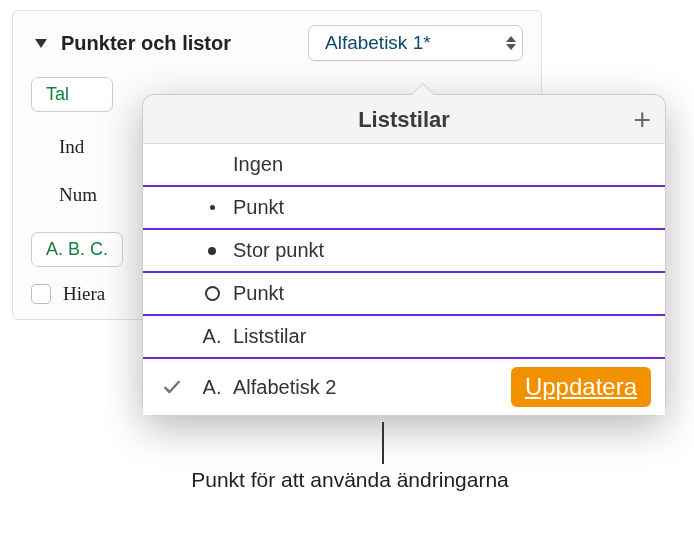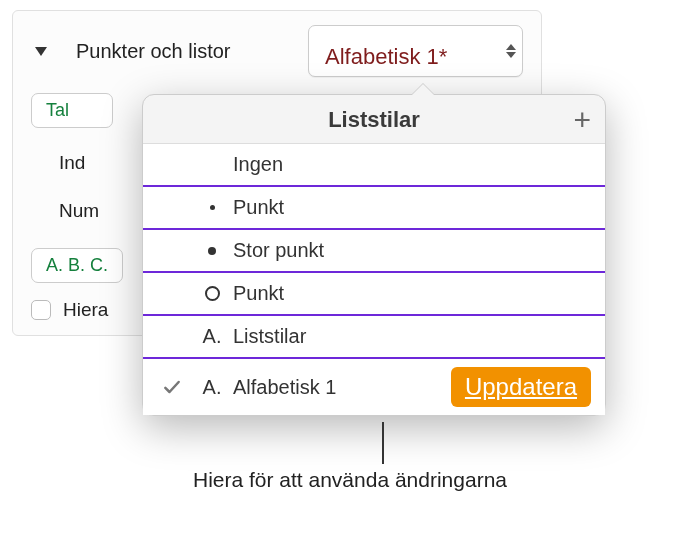--- a/index.html
+++ b/index.html
@@ -32,40 +32,38 @@
     }
     .disclosure-triangle {
       width: 0;
       height: 0;
       border-left: 6px solid transparent;
       border-right: 6px solid transparent;
       border-top: 9px solid #333;
     }
     .section-title {
       font-size: 20px;
-      font-weight: 400;
+      font-weight: 700;
       color: #222;
-      margin-left: 15px;
     }
     .dropdown {
       margin-left: auto;
       display: flex;
       align-items: center;
       border: 1px solid #ccc;
       border-radius: 7px;
       background: #fff;
       padding: 6px 6px 6px 16px;
       min-width: 215px;
       justify-content: space-between;
       box-shadow: 0 1px 1px rgba(0,0,0,0.05);
     }
     .dropdown-label {
-      font-size: 22px;
-      color: #7f1d1d;
-      margin-top: 12px;
+      font-size: 19px;
+      color: #0c4a6e;
     }
     .dropdown-chevrons {
       display: flex;
       flex-direction: column;
       gap: 2px;
       margin-left: 10px;
       align-items: center;
     }
     .chev-up {
       width: 0;
@@ -93,41 +91,42 @@
       background: #fff;
       padding: 6px 14px;
       font-size: 18px;
       color: #15803d;
       min-width: 82px;
     }
     .plain-label {
       font-size: 19px;
       color: #222;
       padding-left: 28px;
+      font-family: Liberation Serif, serif;
     }
     .subrow.indent { padding-top: 18px; }
     .subrow.num { padding-top: 20px; padding-bottom: 20px;}
     .bottom-row {
       padding: 10px 18px 14px 18px;
       display: flex;
       align-items: center;
       gap: 12px;
     }
     .checkbox {
       width: 20px;
       height: 20px;
       border: 1px solid #bbb;
       border-radius: 5px;
       background: #fff;
     }
     .popover {
       position: absolute;
       left: 142px;
       top: 94px;
-      width: 464px;
+      width: 524px;
       background: #f4f4f4;
       border: 1px solid #ccc;
       border-radius: 12px;
       box-shadow: 0 12px 40px rgba(0,0,0,0.28);
     }
     .popover-arrow {
       position: absolute;
       top: -11px;
       left: 268px;
       width: 0;
@@ -330,25 +329,25 @@
       <div class="label-col">Liststilar</div>
     </div>
 
     <div class="list-item">
       <div class="check-col">
         <svg class="checkmark-svg" viewBox="0 0 24 24" fill="none" stroke="#777" stroke-width="3" stroke-linecap="round" stroke-linejoin="round">
             <polyline points="4 13 9 18 20 6"></polyline>
           </svg>
       </div>
       <div class="marker-col">A.</div>
-      <div class="label-col">Alfabetisk 1</div>
+      <div class="label-col">Alfabetisk 2</div>
       <div class="spacer"></div>
       <button class="update-btn">Uppdatera</button>
     </div>
 
   </div>
 </div>
 
 <div class="callout-line callout-v"></div>
 
 <div class="caption">
-  <span>Hiera för att använda ändringarna</span><br>
+  <span>Punkt för att använda ändringarna</span><br>
 </div>
 
 </body></html>

